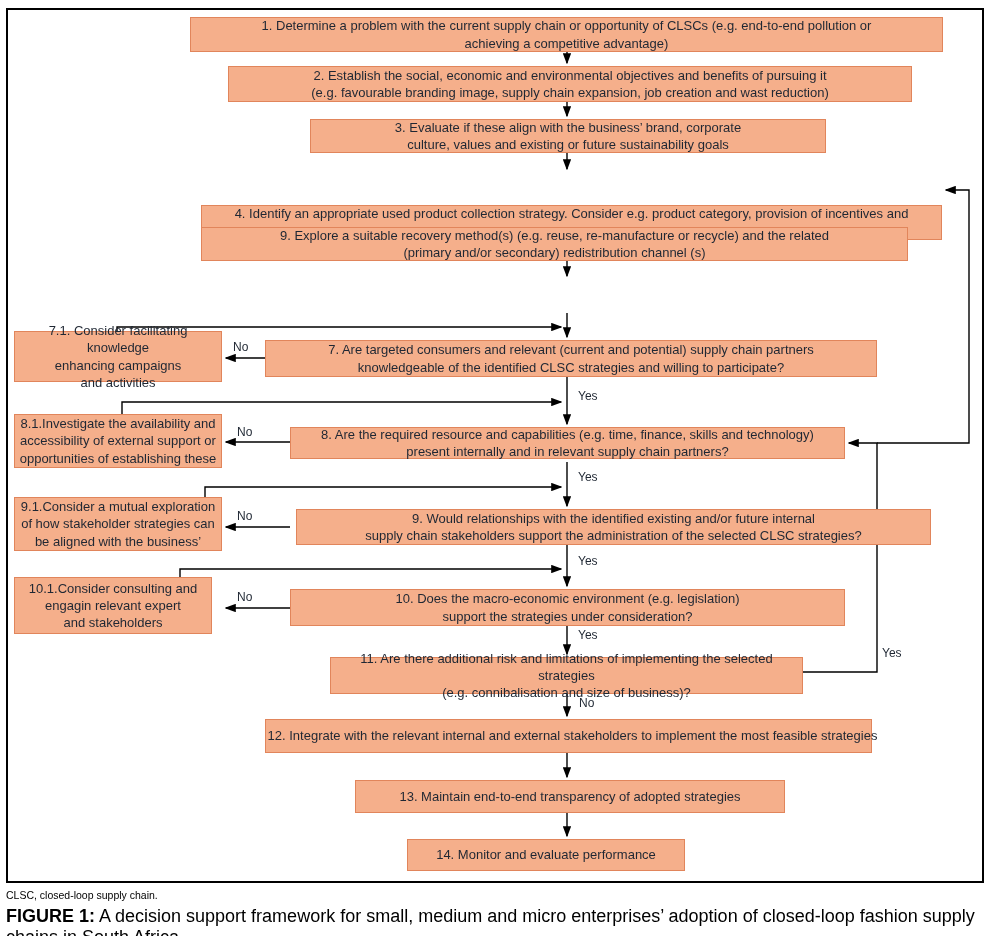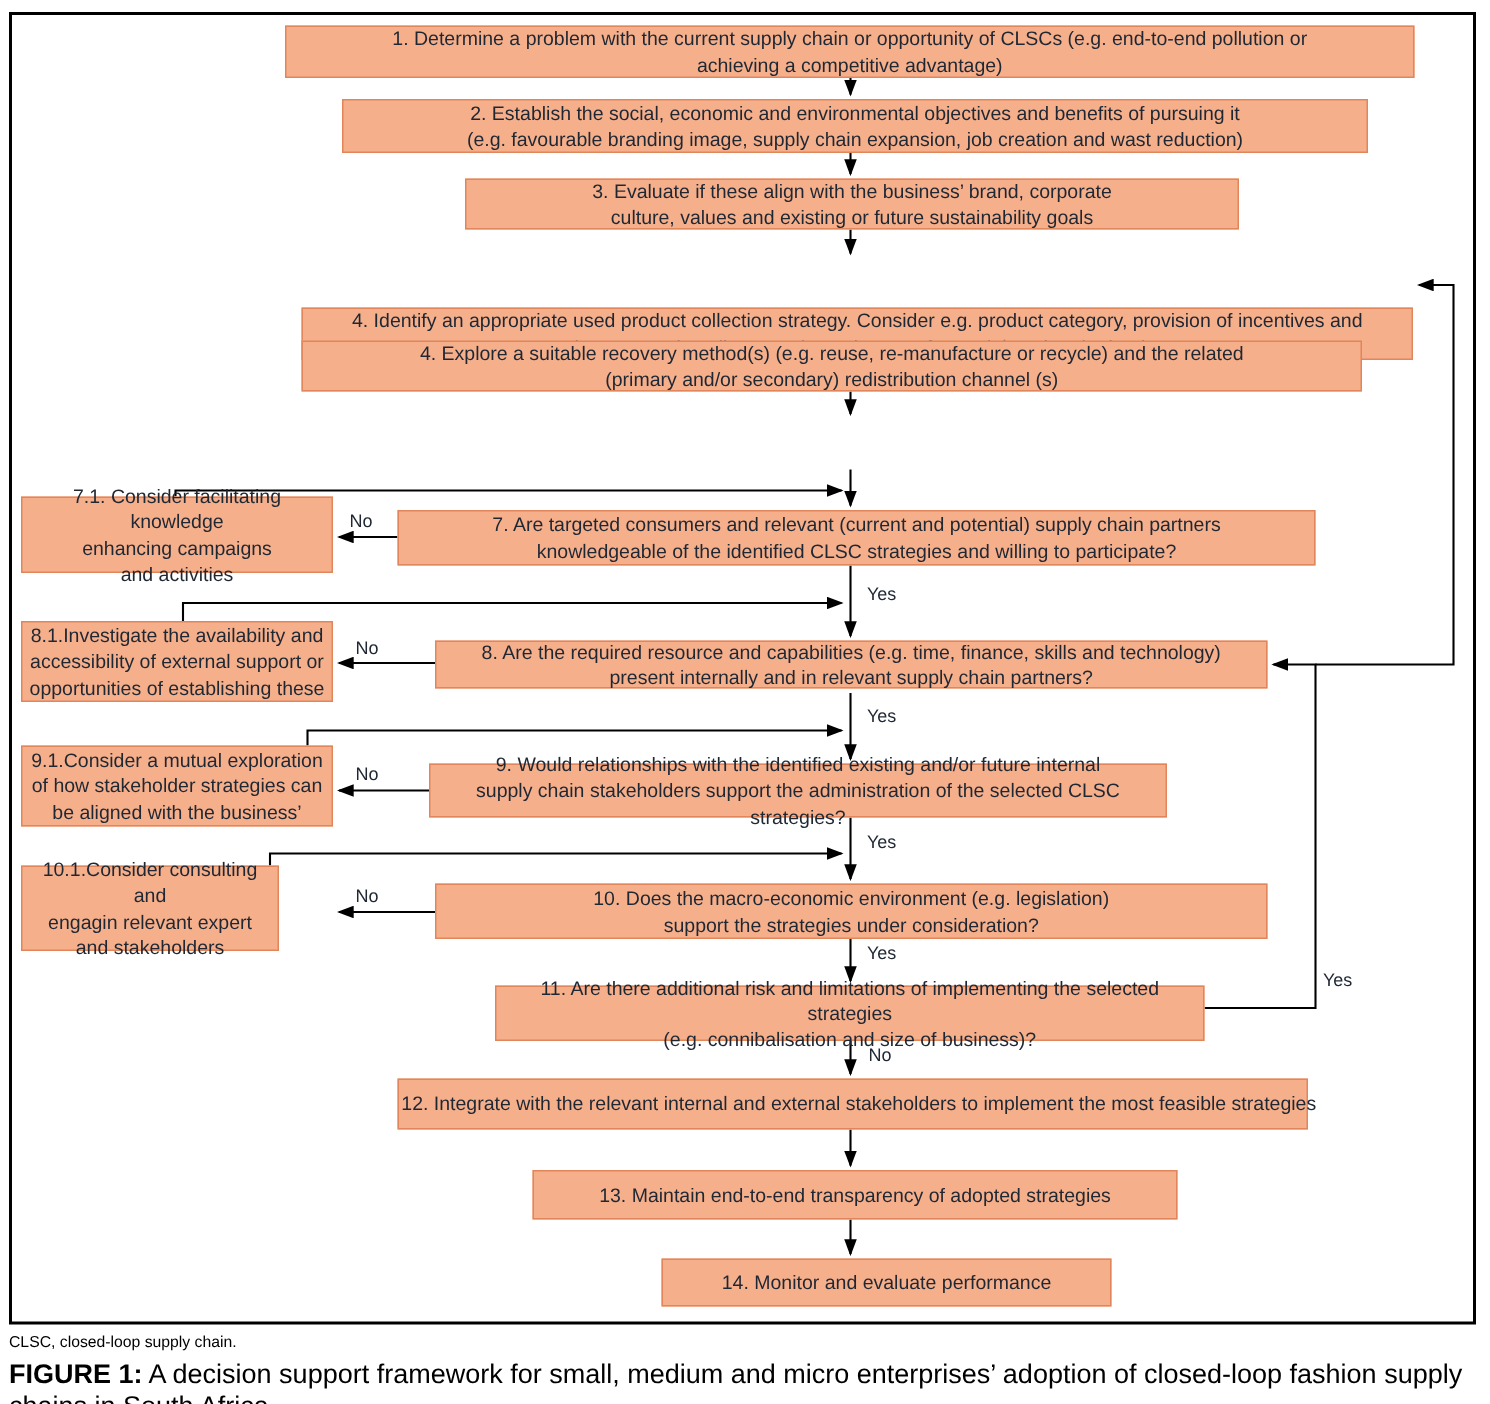--- a/index.html
+++ b/index.html
@@ -89,46 +89,46 @@
   </svg>
 
   <div class="node" style="left:190px;top:17px;width:753px;height:35px;">1. Determine a problem with the current supply chain or opportunity of CLSCs (e.g. end-to-end pollution or
 achieving a competitive advantage)</div>
   <div class="node" style="left:228px;top:66px;width:684px;height:36px;">2. Establish the social, economic and environmental objectives and benefits of pursuing it
 (e.g. favourable branding image, supply chain expansion, job creation and wast reduction)</div>
   <div class="node" style="left:310px;top:119px;width:516px;height:34px;">3. Evaluate if these align with the business’ brand, corporate
 culture, values and existing or future sustainability goals</div>
   <div class="node" style="left:201px;top:172px;width:741px;height:35px;margin-top:33px;">4. Identify an appropriate used product collection strategy. Consider e.g. product category, provision of incentives and
 the expected quality, quantity and types of materials to be obtained</div>
-  <div class="node" style="left:201px;top:227px;width:707px;height:34px;">4. Explore a suitable recovery method(s) (e.g. reuse, re-manufacture or recycle) and the related
+  <div class="node" style="left:201px;top:227px;width:707px;height:34px;">9. Explore a suitable recovery method(s) (e.g. reuse, re-manufacture or recycle) and the related
 (primary and/or secondary) redistribution channel (s)</div>
   <div class="node" style="left:265px;top:340px;width:612px;height:37px;">7. Are targeted consumers and relevant (current and potential) supply chain partners
 knowledgeable of the identified CLSC strategies and willing to participate?</div>
   <div class="node" style="left:290px;top:427px;width:555px;height:32px;">8. Are the required resource and capabilities (e.g. time, finance, skills and technology)
 present internally and in relevant supply chain partners?</div>
-  <div class="node" style="left:286px;top:509px;width:492px;height:36px;">9. Would relationships with the identified existing and/or future internal
+  <div class="node" style="left:296px;top:509px;width:635px;height:36px;">9. Would relationships with the identified existing and/or future internal
 supply chain stakeholders support the administration of the selected CLSC strategies?</div>
   <div class="node" style="left:290px;top:589px;width:555px;height:37px;">10. Does the macro-economic environment (e.g. legislation)
 support the strategies under consideration?</div>
   <div class="node" style="left:330px;top:657px;width:473px;height:37px;">11. Are there additional risk and limitations of implementing the selected strategies
 (e.g. connibalisation and size of business)?</div>
   <div class="node oneline" style="left:265px;top:719px;width:607px;height:34px;padding-left:12px;">12. Integrate with the relevant internal and external stakeholders to implement the most feasible strategies</div>
   <div class="node oneline" style="left:355px;top:780px;width:430px;height:33px;">13. Maintain end-to-end transparency of adopted strategies</div>
-  <div class="node oneline" style="left:441px;top:839px;width:300px;height:32px;">14. Monitor and evaluate performance</div>
+  <div class="node oneline" style="left:407px;top:839px;width:278px;height:32px;">14. Monitor and evaluate performance</div>
 
   <div class="node" style="left:14px;top:331px;width:208px;height:51px;">7.1. Consider facilitating knowledge
 enhancing campaigns
 and activities</div>
   <div class="node" style="left:14px;top:414px;width:208px;height:54px;">8.1.Investigate the availability and
 accessibility of external support or
 opportunities of establishing these</div>
   <div class="node" style="left:14px;top:497px;width:208px;height:54px;">9.1.Consider a mutual exploration
 of how stakeholder strategies can
 be aligned with the business’</div>
-  <div class="node" style="left:14px;top:577px;width:172px;height:57px;">10.1.Consider consulting and
+  <div class="node" style="left:14px;top:577px;width:198px;height:57px;">10.1.Consider consulting and
 engagin relevant expert
 and stakeholders</div>
 
   <span class="edge-label" style="left:233px;top:341px;">No</span>
   <span class="edge-label" style="left:237px;top:426px;">No</span>
   <span class="edge-label" style="left:237px;top:510px;">No</span>
   <span class="edge-label" style="left:237px;top:591px;">No</span>
   <span class="edge-label" style="left:578px;top:390px;">Yes</span>
   <span class="edge-label" style="left:578px;top:471px;">Yes</span>
   <span class="edge-label" style="left:578px;top:555px;">Yes</span>

